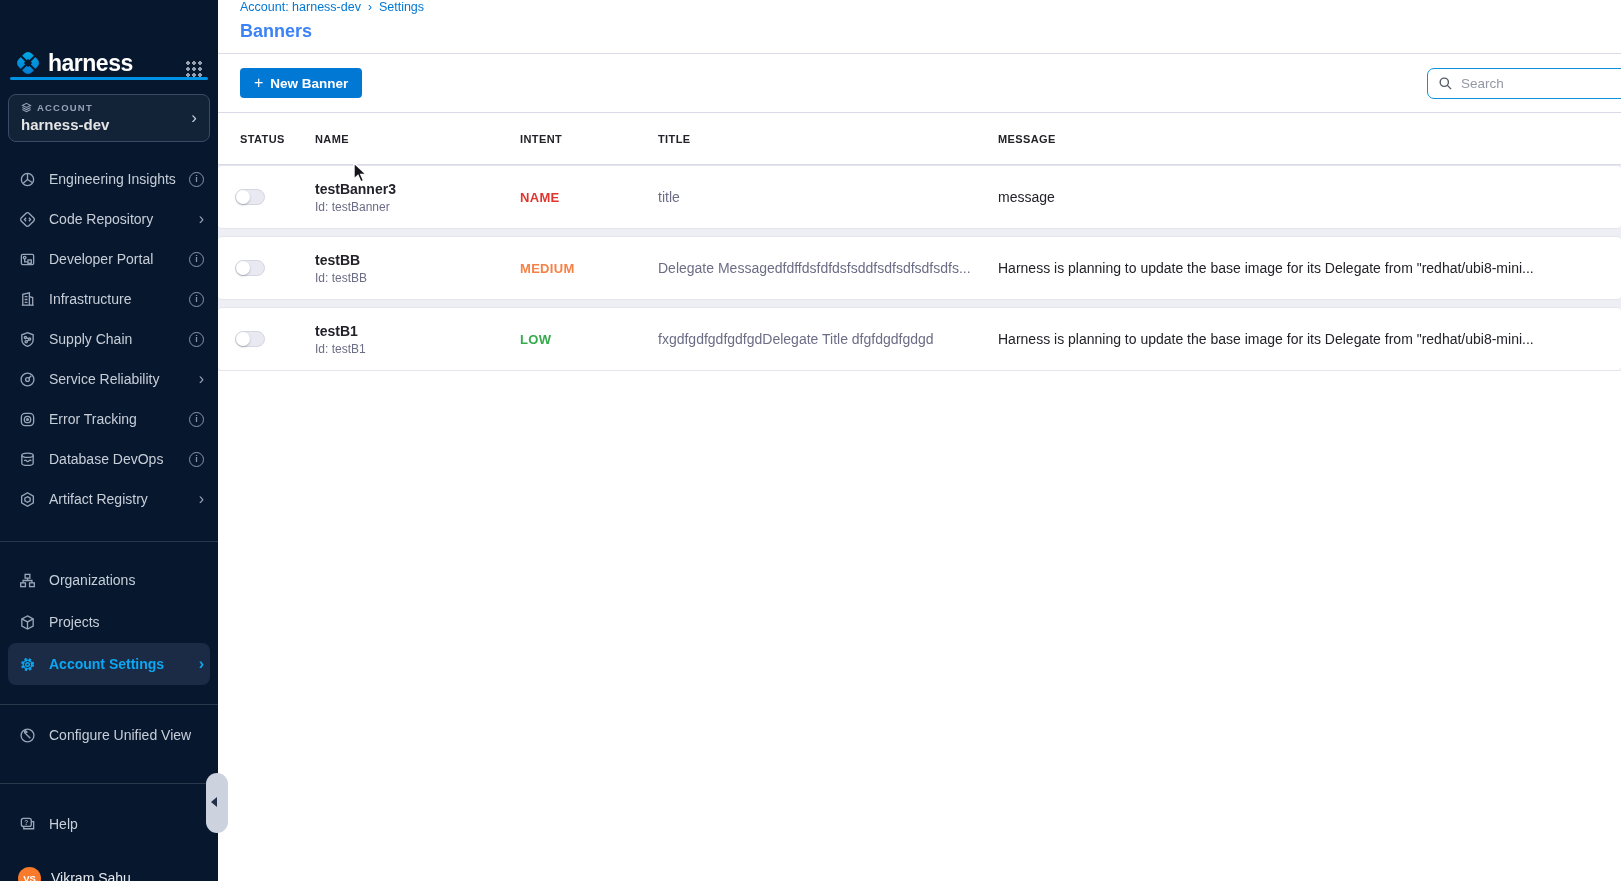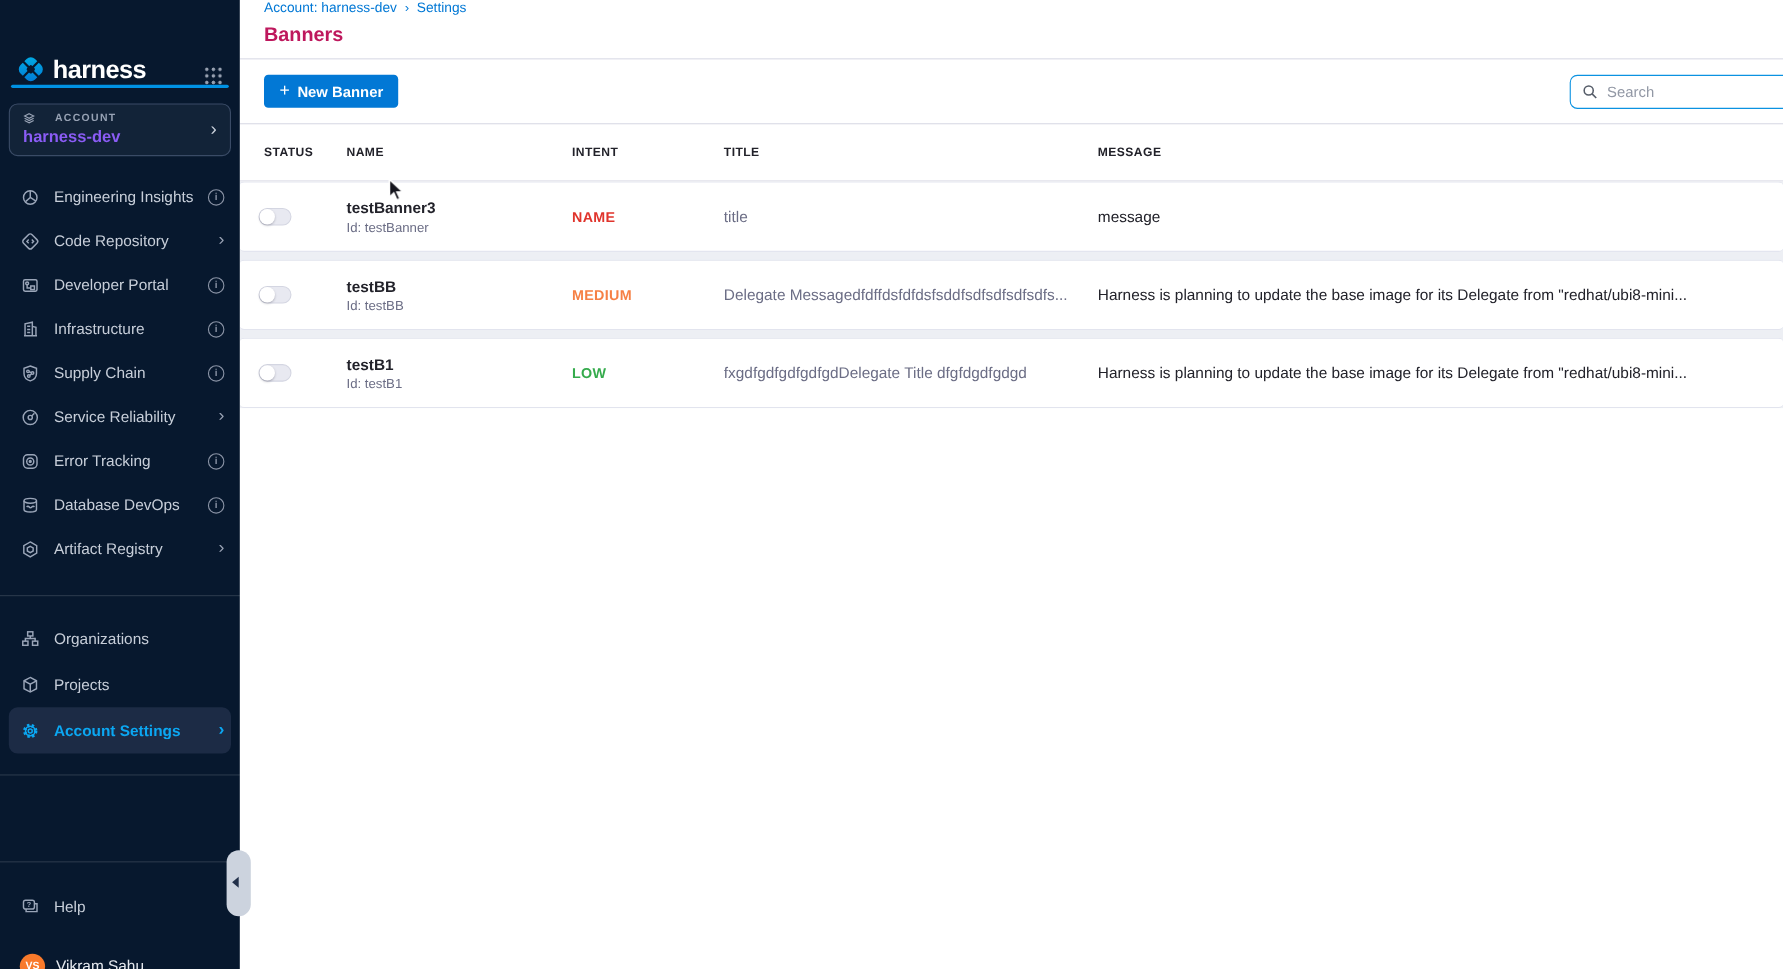--- a/index.html
+++ b/index.html
@@ -11,24 +11,24 @@
     background:#07182e; color:#c7ced9; z-index:5; }
   .side-header { height:77px; display:flex; align-items:flex-end; padding:12px 16px 0 14px; }
   .logo-wrap { display:flex; align-items:center; gap:6px; flex:1; }
   .logo-text { color:#fff; font-size:23px; font-weight:700; letter-spacing:-0.5px; }
   .grid-icon { width:16px; height:16px;
     background:radial-gradient(circle, #97a0b0 1.6px, transparent 1.8px) -1px -1px / 6px 6px; }
   .blue-rule { height:3px; background:#0092e4; margin:0 10px; border-radius:2px; }
 
   .account-card { margin:14px 8px 0 8px; border:1px solid #3a4b66; background:#122338;
     border-radius:8px; padding:7px 12px 8px 12px; position:relative; cursor:pointer; }
-  .account-label-row { display:flex; align-items:flex-start; gap:18px; }
+  .account-label-row { display:flex; align-items:flex-start; gap:5px; }
   .account-label { font-size:9.5px; letter-spacing:1.2px; color:#97a2b4; font-weight:700; }
   .layers-icon { width:11px; height:11px; color:#97a2b4; }
-  .account-value { color:#8b5cf6; font-size:15px; font-weight:600; margin-top:3px; }
+  .account-value { color:#e5e5e5; font-size:15px; font-weight:600; margin-top:3px; }
   .account-chevron { position:absolute; right:12px; top:50%; transform:translateY(-50%);
     color:#c7ced9; font-size:17px; }
 
   .nav { margin-top:17px; }
   .nav-item { height:40px; display:flex; align-items:center; padding:0 14px 0 18px;
     gap:13px; cursor:pointer; font-size:14px; color:#c7ced9; }
   .nav-item .nicon { width:18px; height:18px; display:flex; align-items:center;
     justify-content:center; color:#9aa5b8; flex:none; }
   .nav-item .nlabel { flex:1; white-space:nowrap; overflow:hidden; }
   .info-badge { width:15px; height:15px; border:1.2px solid #8b94a6; border-radius:50%;
@@ -59,21 +59,21 @@
     background:#ccd3de; border-radius:11px; z-index:6; cursor:pointer; }
   .collapse-arrow { position:absolute; left:5px; top:24px; width:0; height:0;
     border-top:5px solid transparent; border-bottom:5px solid transparent;
     border-right:6px solid #22304a; }
 
   
   .main { margin-left:218px; height:881px; position:relative; background:#fff; }
   .crumbs { padding:0 0 0 22px; font-size:12.5px; display:flex; gap:7px; align-items:center; }
   .crumb-link { color:#0278d5; cursor:pointer; text-decoration:none; }
   .crumb-sep { color:#0278d5; font-size:12px; }
-  .page-title { padding:7px 22px 11px 22px; font-size:18px; font-weight:700; color:#be185d;
+  .page-title { padding:7px 22px 11px 22px; font-size:18px; font-weight:700; color:#3b82f6;
     border-bottom:1px solid #d9dae5; }
 
   .toolbar { height:59px; display:flex; align-items:center; padding:0 22px;
     border-bottom:1px solid #d9dae5; position:relative; }
   .btn-primary { display:flex; align-items:center; gap:7px; background:#0278d5; color:#fff;
     border:none; border-radius:4px; height:30px; padding:0 14px; font-size:13.5px;
     font-weight:700; cursor:pointer; font-family:inherit; }
   .btn-plus { font-size:16px; font-weight:400; line-height:1; }
   .search-box { position:absolute; right:-44px; top:14px; width:238px; height:31px;
     border:1.5px solid #0b92e1; border-radius:7px; background:#fff; display:flex;
@@ -279,20 +279,29 @@
             <circle cx="9" cy="9" r="1.9"></circle>
           </svg>
       </span>
       <span class="nlabel">Account Settings</span>
       <span class="nav-chevron">›</span>
     </div>
   </div>
 
   <div class="side-divider div2"></div>
 
+  <div class="nav-item configure-item">
+    <span class="nicon">
+      <svg viewBox="0 0 18 18" width="17" height="17" fill="none" stroke="currentColor" stroke-width="1.4">
+          <circle cx="9" cy="9" r="6.8"></circle>
+          <path d="M6.2 6.2 L9.5 9.5 M9.5 9.5 L12 12 M6.2 6.2 C5.6 5 6 4.2 6.8 3.8 L8.4 5.4 Z"></path>
+        </svg>
+    </span>
+    <span class="nlabel">Configure Unified View</span>
+  </div>
 
   <div class="side-footer">
     <div class="side-divider"></div>
     <div class="nav-item help-item">
       <span class="nicon">
         <svg viewBox="0 0 18 18" width="17" height="17" fill="none" stroke="currentColor" stroke-width="1.4">
             <rect x="2.5" y="2.5" width="10.5" height="8.5" rx="2"></rect>
             <path d="M5 11 L5 13.5 C8 13.5 9 13.5 15.5 13.5 L15.5 6 L13 6"></path>
             <text x="7.7" y="9.3" font-size="7" fill="currentColor" stroke="none" text-anchor="middle" font-weight="bold">?</text>
           </svg>

